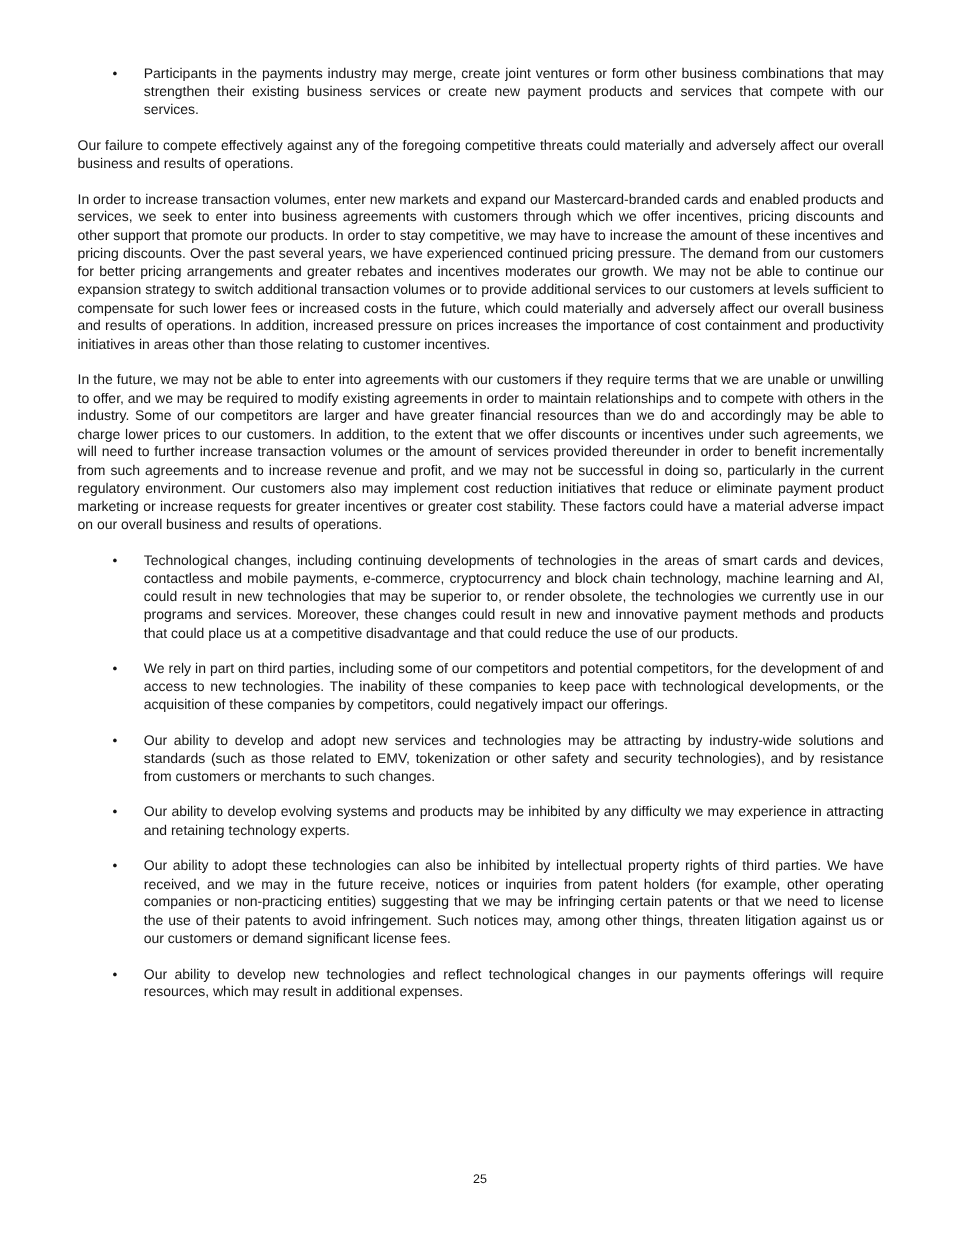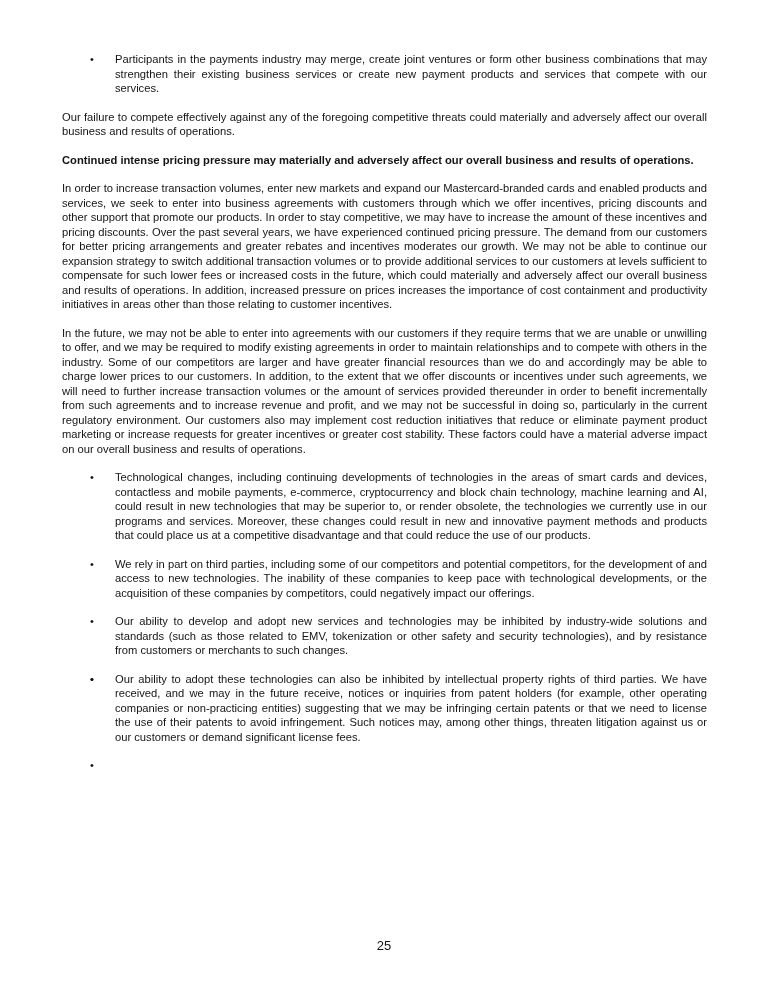--- a/index.html
+++ b/index.html
@@ -46,69 +46,70 @@
     top: 0;
     font-size: 11px;
   }
   .page-number {
     position: absolute;
     top: 938px;
     left: 0;
     width: 768px;
     text-align: center;
     font-family: "Liberation Sans", "DejaVu Sans", sans-serif;
-    font-size: 13px;
+    font-size: 10px;
     color: #141414;
   }
 </style>
 </head>
 <body>
 
 <div class="page">
   <div class="content">
 
     <div class="bullet-item">
       <span class="bullet-marker">•</span>
       <span>Participants in the payments industry may merge, create joint ventures or form other business combinations that may strengthen their existing business services or create new payment products and services that compete with our services.</span>
     </div>
 
     <p class="para">Our failure to compete effectively against any of the foregoing competitive threats could materially and adversely affect our overall business and results of operations.</p>
 
-    <p class="heading">Continued intense pricing pressure may materially and adversely affect our overall business and results of operations.</p>
 
     <p class="para">In order to increase transaction volumes, enter new markets and expand our Mastercard-branded cards and enabled products and services, we seek to enter into business agreements with customers through which we offer incentives, pricing discounts and other support that promote our products.  In order to stay competitive, we may have to increase the amount of these incentives and pricing discounts.  Over the past several years, we have experienced continued pricing pressure.  The demand from our customers for better pricing arrangements and greater rebates and incentives moderates our growth.  We may not be able to continue our expansion strategy to switch additional transaction volumes or to provide additional services to our customers at levels sufficient to compensate for such lower fees or increased costs in the future, which could materially and adversely affect our overall business and results of operations.  In addition, increased pressure on prices increases the importance of cost containment and productivity initiatives in areas other than those relating to customer incentives.</p>
 
     <p class="para">In the future, we may not be able to enter into agreements with our customers if they require terms that we are unable or unwilling to offer, and we may be required to modify existing agreements in order to maintain relationships and to compete with others in the industry.  Some of our competitors are larger and have greater financial resources than we do and accordingly may be able to charge lower prices to our customers.  In addition, to the extent that we offer discounts or incentives under such agreements, we will need to further increase transaction volumes or the amount of services provided thereunder in order to benefit incrementally from such agreements and to increase revenue and profit, and we may not be successful in doing so, particularly in the current regulatory environment.  Our customers also may implement cost reduction initiatives that reduce or eliminate payment product marketing or increase requests for greater incentives or greater cost stability.  These factors could have a material adverse impact on our overall business and results of operations.</p>
 
 
 
     <div class="bullet-item">
       <span class="bullet-marker">•</span>
       <span>Technological changes, including continuing developments of technologies in the areas of smart cards and devices, contactless and mobile payments, e-commerce, cryptocurrency and block chain technology, machine learning and AI, could result in new technologies that may be superior to, or render obsolete, the technologies we currently use in our programs and services.  Moreover, these changes could result in new and innovative payment methods and products that could place us at a competitive disadvantage and that could reduce the use of our products.</span>
     </div>
 
     <div class="bullet-item">
       <span class="bullet-marker">•</span>
       <span>We rely in part on third parties, including some of our competitors and potential competitors, for the development of and access to new technologies.  The inability of these companies to keep pace with technological developments, or the acquisition of these companies by competitors, could negatively impact our offerings.</span>
     </div>
 
     <div class="bullet-item">
       <span class="bullet-marker">•</span>
-      <span>Our ability to develop and adopt new services and technologies may be inhibited by industry-wide solutions and standards (such as those related to EMV, tokenization or other safety and security technologies), and by resistance from customers or merchants to such changes.</span>
+      <span>Our ability to develop and adopt new services and technologies may be attracting by industry-wide solutions and standards (such as those related to EMV, tokenization or other safety and security technologies), and by resistance from customers or merchants to such changes.</span>
     </div>
 
     <div class="bullet-item">
       <span class="bullet-marker">•</span>
+      <span>Our ability to develop evolving systems and products may be inhibited by any difficulty we may experience in attracting and retaining technology experts.</span>
     </div>
 
     <div class="bullet-item">
       <span class="bullet-marker">•</span>
       <span>Our ability to adopt these technologies can also be inhibited by intellectual property rights of third parties.  We have received, and we may in the future receive, notices or inquiries from patent holders (for example, other operating companies or non-practicing entities) suggesting that we may be infringing certain patents or that we need to license the use of their patents to avoid infringement.  Such notices may, among other things, threaten litigation against us or our customers or demand significant license fees.</span>
     </div>
 
     <div class="bullet-item">
       <span class="bullet-marker">•</span>
+      <span>Our ability to develop new technologies and reflect technological changes in our payments offerings will require resources, which may result in additional expenses.</span>
     </div>
 
   </div>
 
   <div class="page-number">25</div>
 </div>
 
 </body></html>

